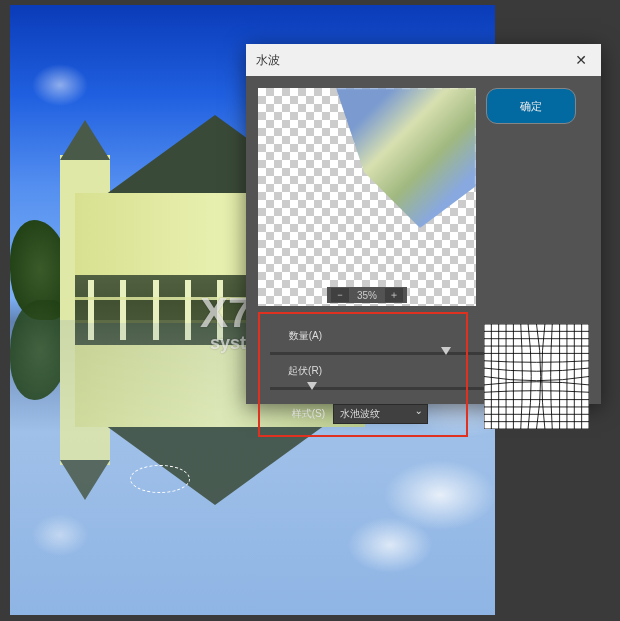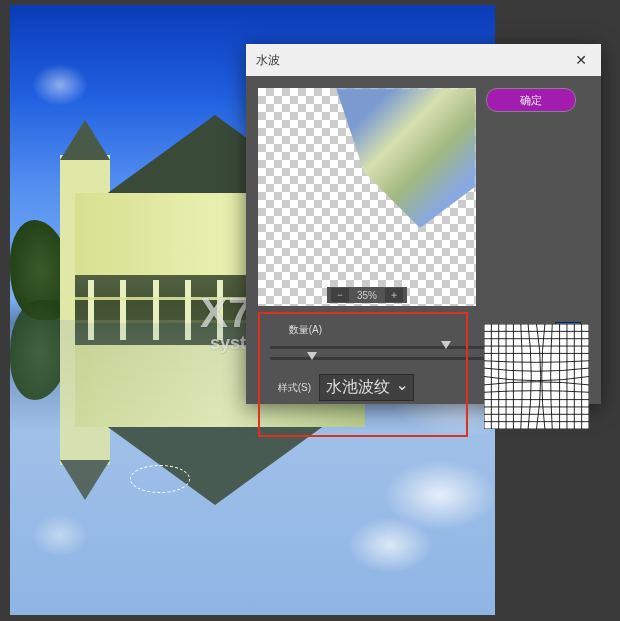--- a/index.html
+++ b/index.html
@@ -220,22 +220,22 @@
       padding: 0 4px;
       background: #404040;
     }
     .buttons-col {
       display: flex;
       flex-direction: column;
       gap: 6px;
     }
     .dlg-btn {
       width: 90px;
-      height: 24px;
-      background: #a21caf;
+      height: 36px;
+      background: #0369a1;
       border: 1px solid #858585;
       border-radius: 11px;
       color: #eee;
       font-size: 11px;
       display: flex;
       align-items: center;
       justify-content: center;
       cursor: pointer;
     }
     
@@ -296,28 +296,28 @@
       line-height: 14px;
     }
     .slider-value.selected {
       background: #1a5fb4;
       color: #fff;
     }
     .style-row {
       display: flex;
       align-items: center;
       gap: 8px;
-      padding: 8px 1px;
+      padding: 8px 15px;
     }
     .style-select {
       background: #404040;
       border: 1px solid #2a2a2a;
       color: #ddd;
       padding: 2px 20px 2px 6px;
-      font-size: 16px;
+      font-size: 10px;
       position: relative;
       cursor: pointer;
       width: 95px;
     }
     .style-select::after {
       content: "⌄";
       position: absolute;
       right: 4px;
       top: 0;
     }
@@ -406,31 +406,36 @@
       </div>
     </div>
     <div class="buttons-col">
       <div class="dlg-btn">确定</div>
     </div>
   </div>
 
   <div class="controls-area">
     <div class="red-highlight"></div>
 
-    <div class="slider-row" style="margin-top:8px">
+    <div class="slider-row" style="margin-top:14px">
       <span class="slider-label">数量(A)</span>
       <span style="flex:1"></span>
       <div class="slider-value selected">10</div>
     </div>
     <div class="slider-row">
       <div class="slider-track">
         <div class="slider-thumb" style="left:55%"></div>
       </div>
     </div>
 
+    <div class="slider-row">
+      <span class="slider-label">起伏(R)</span>
+      <span style="flex:1"></span>
+      <div class="slider-value">5</div>
+    </div>
     <div class="slider-row">
       <div class="slider-track">
         <div class="slider-thumb" style="left:12%"></div>
       </div>
     </div>
 
     <div class="style-row">
       <span class="slider-label">样式(S)</span>
       <div class="style-select">水池波纹</div>
     </div>

